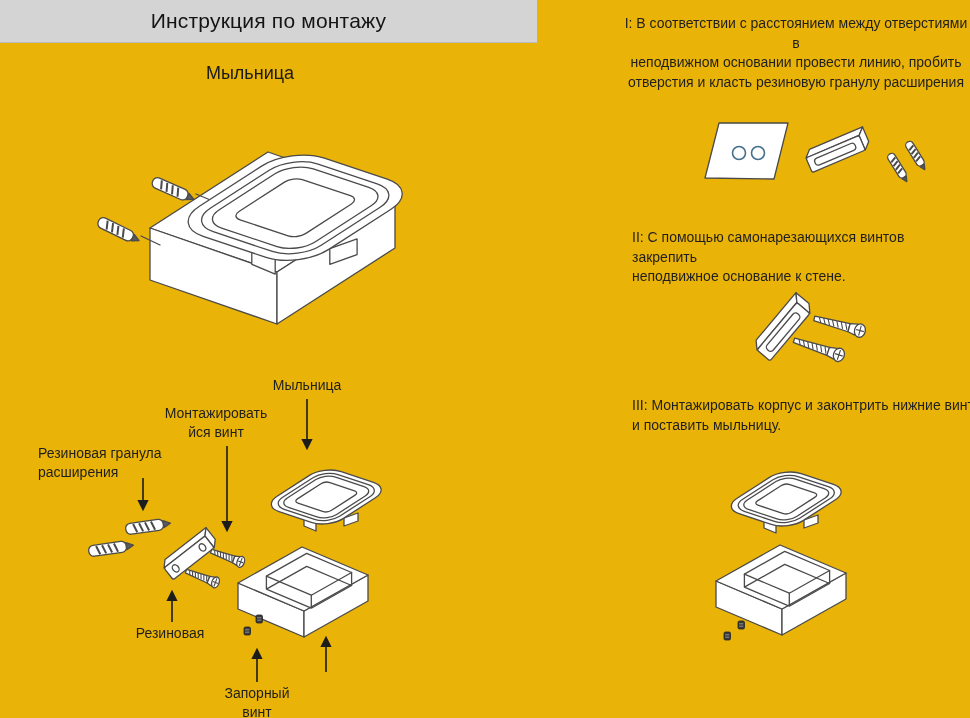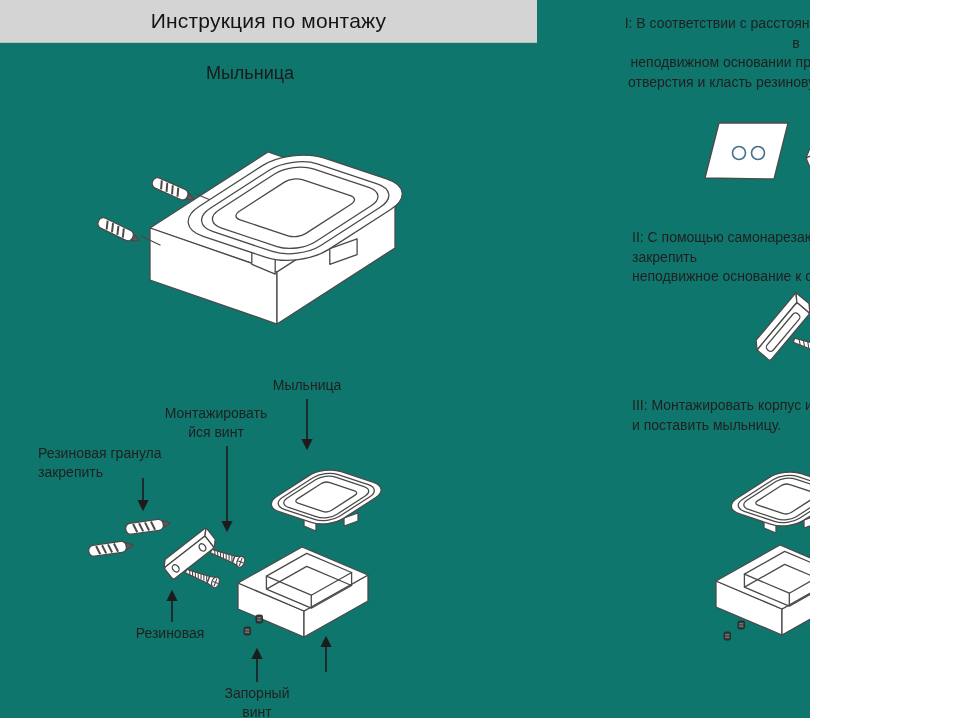--- a/index.html
+++ b/index.html
@@ -1,16 +1,16 @@
 <!DOCTYPE html>
 <html><head>
 <meta charset="utf-8">
 <style>
   html,body{margin:0;padding:0;background:#fff;}
-  .page{position:relative;width:810px;height:718px;background:#0f766e;overflow:hidden;
+  .page{position:relative;width:970px;height:718px;background:#eab308;overflow:hidden;
         font-family:"Liberation Sans","DejaVu Sans",sans-serif;color:#1d1d1d;}
   .abs{position:absolute;}
   .header-bar{left:0;top:0;width:537px;height:42px;background:#d4d4d4;border-bottom:1px solid #bdbdbd;
               display:flex;align-items:center;justify-content:center;}
   .header-title{font-size:21px;letter-spacing:.2px;color:#141414;}
   .subtitle{left:60px;top:63px;width:380px;text-align:center;font-size:18px;color:#1a1a1a;}
   .step-text{font-size:14px;line-height:19.5px;white-space:pre-line;color:#1f1f1f;}
   .t-center{text-align:center;}
   .part-label{font-size:14px;line-height:19px;white-space:pre-line;color:#1f1f1f;}
   .t-c{text-align:center;}
@@ -126,21 +126,21 @@
     <use href="#openbox" transform="translate(218,177)"></use>
     <use href="#tray" transform="translate(240,84)"></use>
     <use href="#dot" transform="translate(236,247)"></use>
     <use href="#dot" transform="translate(224,259)"></use>
   </svg>
 
   <div class="abs part-label t-c" style="left:247px;top:376px;width:120px">Мыльница</div>
   <div class="abs part-label t-c" style="left:156px;top:404px;width:120px">Монтажировать
 йся винт</div>
   <div class="abs part-label" style="left:38px;top:444px;width:170px">Резиновая гранула
-закрепить</div>
+расширения</div>
   <div class="abs part-label t-c" style="left:110px;top:624px;width:120px">Резиновая</div>
   <div class="abs part-label t-c" style="left:197px;top:684px;width:120px">Запорный
 винт</div>
   <div class="abs part-label t-c" style="left:268px;top:720px;width:120px">Корпус</div>
 
   <div class="abs step-text t-center" style="left:620px;top:14px;width:352px">I: В соответствии с расстоянием между отверстиями в
 неподвижном основании провести линию, пробить
 отверстия и класть резиновую гранулу расширения</div>
   <svg class="abs" style="left:690px;top:112px" width="270" height="105">
     <path class="ln f" d="M15,66 L29,11 L98,11 L84,67 Z"></path>

